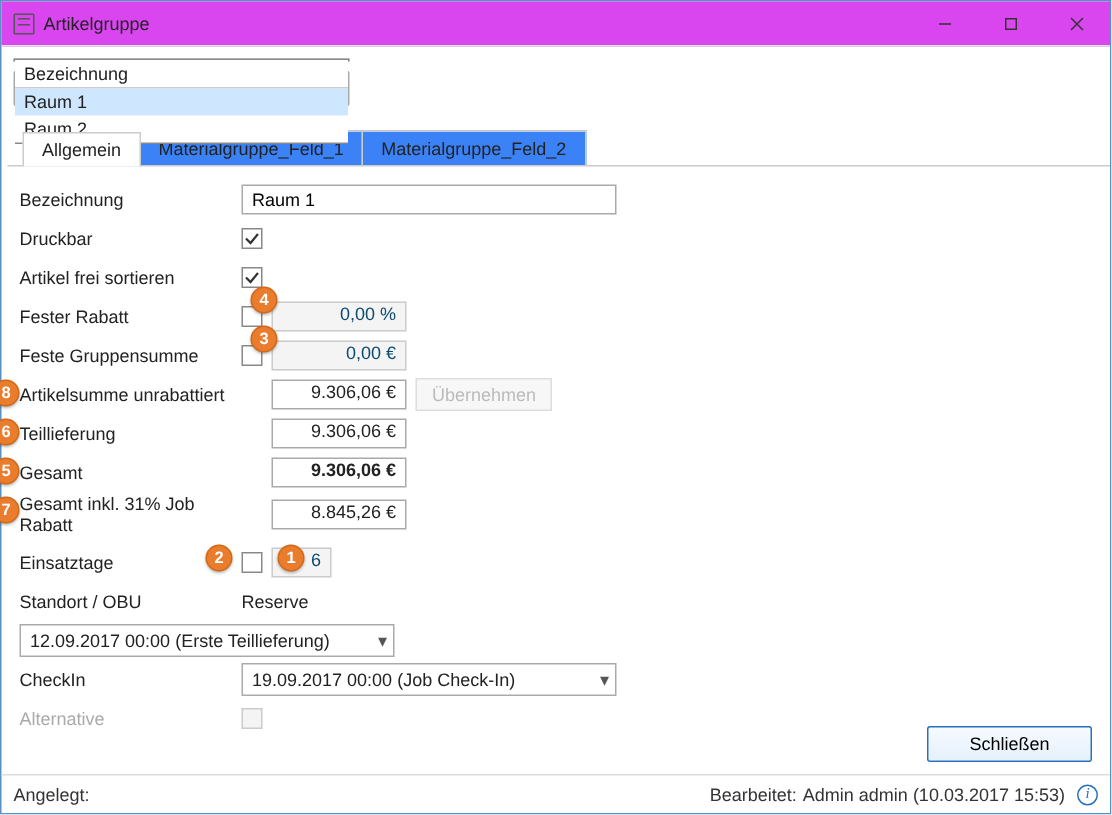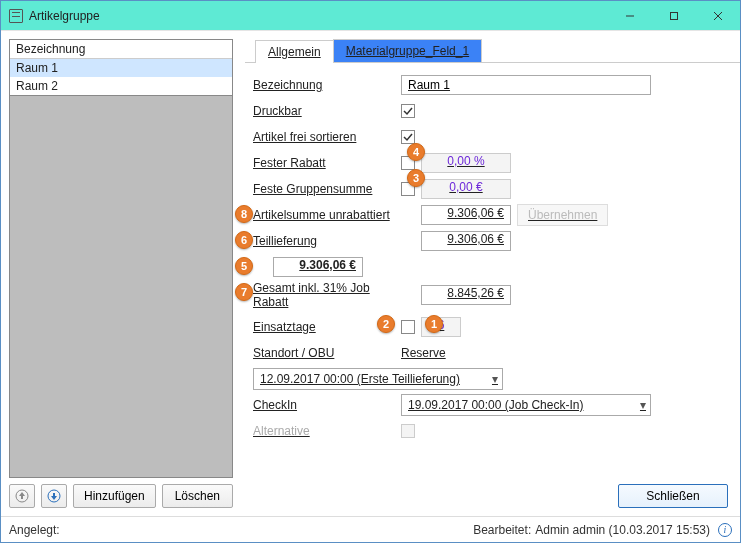--- a/index.html
+++ b/index.html
@@ -1,47 +1,47 @@
 <!DOCTYPE html>
 <html><head>
 <meta charset="utf-8">
 <style>
   * { box-sizing: border-box; }
   html, body { margin:0; padding:0; font-family: "Segoe UI", Tahoma, Arial, sans-serif; font-size:12px; color:#222; }
   .window { width:741px; height:543px; border:1px solid #5a8fc4; position:relative; background:#fff; }
-  .titlebar { height:30px; display:flex; align-items:center; padding:0 0 0 8px; background:#5eead4; border-bottom:1px solid #e5e5e5; }
+  .titlebar { height:30px; display:flex; align-items:center; padding:0 0 0 8px; background:#d946ef; border-bottom:1px solid #e5e5e5; }
   .title-icon { width:14px; height:14px; border:1px solid #555; border-radius:1px; position:relative; margin-right:6px; }
   .title-icon:before { content:""; position:absolute; left:2px; right:2px; top:2px; height:3px; border-top:1px solid #555; border-bottom:1px solid #555; }
   .title-text { flex:1; font-size:12px; }
   .winbtn { width:44px; height:28px; display:flex; align-items:center; justify-content:center; color:#333; }
-  .body { position:absolute; top:30px; bottom:26px; left:0; right:0; display:flex; }
+  .body { position:absolute; top:30px; bottom:26px; left:0; right:0; display:flex;flex-direction:column; }
   .left-pane { width:240px; padding:8px; display:flex; flex-direction:column; }
   .listbox { flex:1; background:#bdbdbd; border:1px solid #888; position:relative; }
   .list-inner { position:absolute; top:0; left:0; right:0; background:#fff; border-bottom:1px solid #888; }
   .list-header { padding:2px 6px; border-bottom:1px solid #ccc; background:#fff; }
   .list-item { padding:2px 6px; }
   .list-item.selected { background:#cfe6ff; }
   .left-buttons { display:flex; gap:6px; margin-top:6px; align-items:center; }
   .iconbtn { width:26px; height:24px; border:1px solid #aaa; background:linear-gradient(#fafafa,#ececec); display:flex; align-items:center; justify-content:center; border-radius:2px; }
   .btn { height:24px; border:1px solid #aaa; background:linear-gradient(#fafafa,#ececec); padding:0 10px; font-size:12px; border-radius:2px; }
   .btn.primary { border:1px solid #2a6fbb; background:linear-gradient(#f5faff,#e6f1fc); }
-  .right-pane { flex:1; padding:8px 0 8px 4px;text-decoration:underline; }
+  .right-pane { flex:1; padding:8px 0 8px 4px; }
   .tabs { display:flex; border-bottom:1px solid #ccc; padding-left:10px; }
   .tab { padding:4px 12px; border:1px solid #ccc; border-bottom:none; background:#3b82f6; margin-right:-1px; font-size:12px; }
   .tab.active { background:#fff; position:relative; top:1px; }
   .form { padding:10px 8px 0 8px; }
   .row { display:flex; align-items:center; min-height:24px; margin-bottom:2px; position:relative; }
   .label { width:148px; font-size:12px; position:relative; }
   .label.disabled { color:#aaa; }
   .ck { width:14px; height:14px; border:1px solid #888; background:#fff; display:flex; align-items:center; justify-content:center; }
   .ck.disabled { border-color:#ccc; background:#f4f4f4; }
   .ck svg { width:10px; height:10px; }
   .field-area { display:flex; align-items:center; gap:6px; }
   .num-input { width:90px; height:20px; border:1px solid #aaa; background:#fff; text-align:right; padding:0 6px; font-size:12px; }
-  .num-input.ro { background:#f4f4f4; color:#6d28d9; border-color:#ccc;text-align:center; }
+  .num-input.ro { background:#f4f4f4; color:#0c4a6e; border-color:#ccc; }
   .text-input { height:20px; border:1px solid #aaa; background:#fff; padding:0 6px; font-size:12px; }
   .wide-input { width:250px; }
   .combo { width:250px; height:22px; border:1px solid #aaa; background:#fff; display:flex; align-items:center; padding:0 4px 0 6px; font-size:12px; }
   .combo .arrow { margin-left:auto; color:#555; }
   .orange-badge { position:absolute; width:18px; height:18px; background:#e97c2d; border:1px solid #d46814; border-radius:50%; color:#fff; font-weight:bold; font-size:11px; display:flex; align-items:center; justify-content:center; pointer-events:none; box-shadow:0 1px 2px rgba(0,0,0,0.3); }
   .ghost-btn { height:22px; padding:0 10px; border:1px solid #ddd; background:#f7f7f7; color:#bbb; font-size:12px; }
   .bottom-right { position:absolute; right:12px; bottom:34px; }
   .statusbar { position:absolute; left:0; right:0; bottom:0; height:26px; border-top:1px solid #ddd; display:flex; align-items:center; padding:0 8px; font-size:12px; color:#333; }
   .statusbar .spacer { flex:1; }
   .info-icon { width:14px; height:14px; border:1px solid #2a6fbb; border-radius:50%; color:#2a6fbb; font-style:italic; font-family:Georgia,serif; font-size:10px; display:flex; align-items:center; justify-content:center; margin-left:8px; }
@@ -96,20 +96,21 @@
         </div>
         <button class="btn" style="flex:1">Hinzufügen</button>
         <button class="btn" style="flex:1">Löschen</button>
       </div>
     </div>
 
     <div class="right-pane">
       <div class="tabs">
         <div class="tab active">Allgemein</div>
         <div class="tab">Materialgruppe_Feld_1</div>
+        <div class="tab">Materialgruppe_Feld_2</div>
       </div>
 
       <div class="form">
         <div class="row">
           <div class="label">Bezeichnung</div>
           <input class="text-input wide-input" value="Raum 1" style="">
         </div>
         <div class="row">
           <div class="label">Druckbar</div>
           <div class="ck">
@@ -149,20 +150,21 @@
             <button class="ghost-btn">Übernehmen</button>
           </div>
           <div class="orange-badge" style="left:-18px; top:2px;">8</div>
         </div>
         <div class="row">
           <div class="label">Teillieferung</div>
           <div class="num-input" style="margin-left:20px">9.306,06 €</div>
           <div class="orange-badge" style="left:-18px; top:2px;">6</div>
         </div>
         <div class="row">
+          <div class="label">Gesamt</div>
           <div class="num-input" style="margin-left:20px; font-weight:bold; border-width:1px 1px 1px 1px;">9.306,06 €</div>
           <div class="orange-badge" style="left:-18px; top:2px;">5</div>
         </div>
         <div class="row">
           <div class="label">Gesamt inkl. 31% Job Rabatt</div>
           <div class="num-input" style="margin-left:20px">8.845,26 €</div>
           <div class="orange-badge" style="left:-18px; top:2px;">7</div>
         </div>
         <div class="row" style="margin-top:6px">
           <div class="label">Einsatztage</div>

